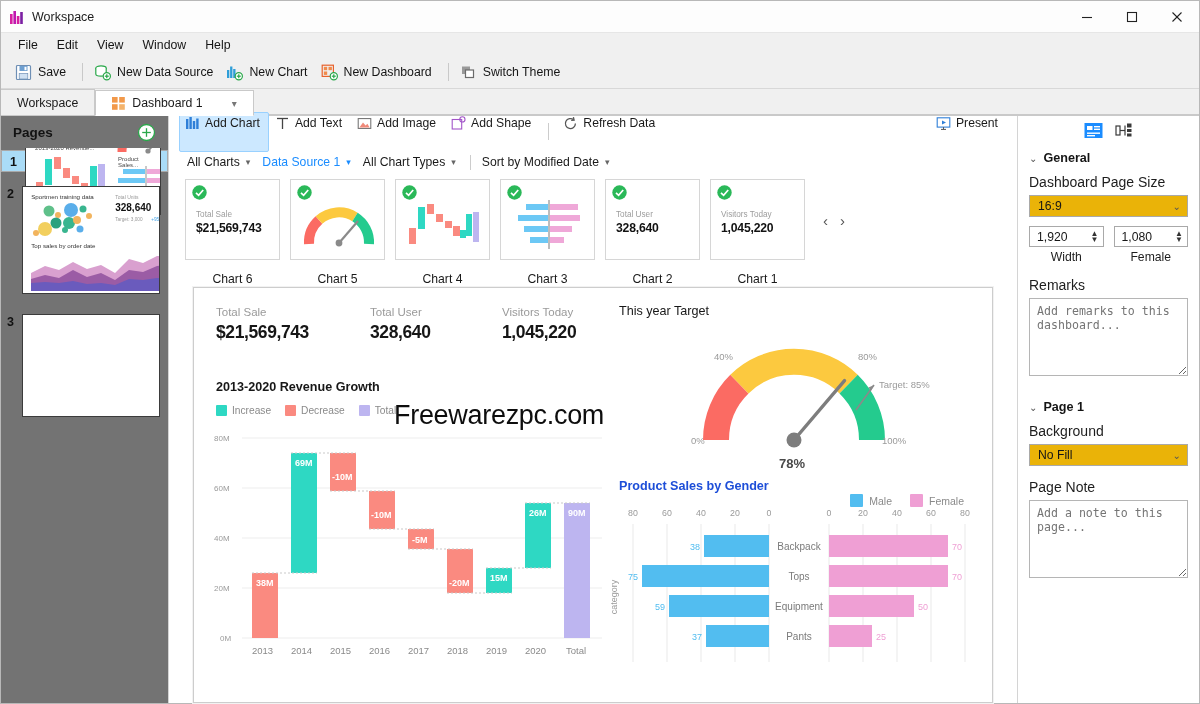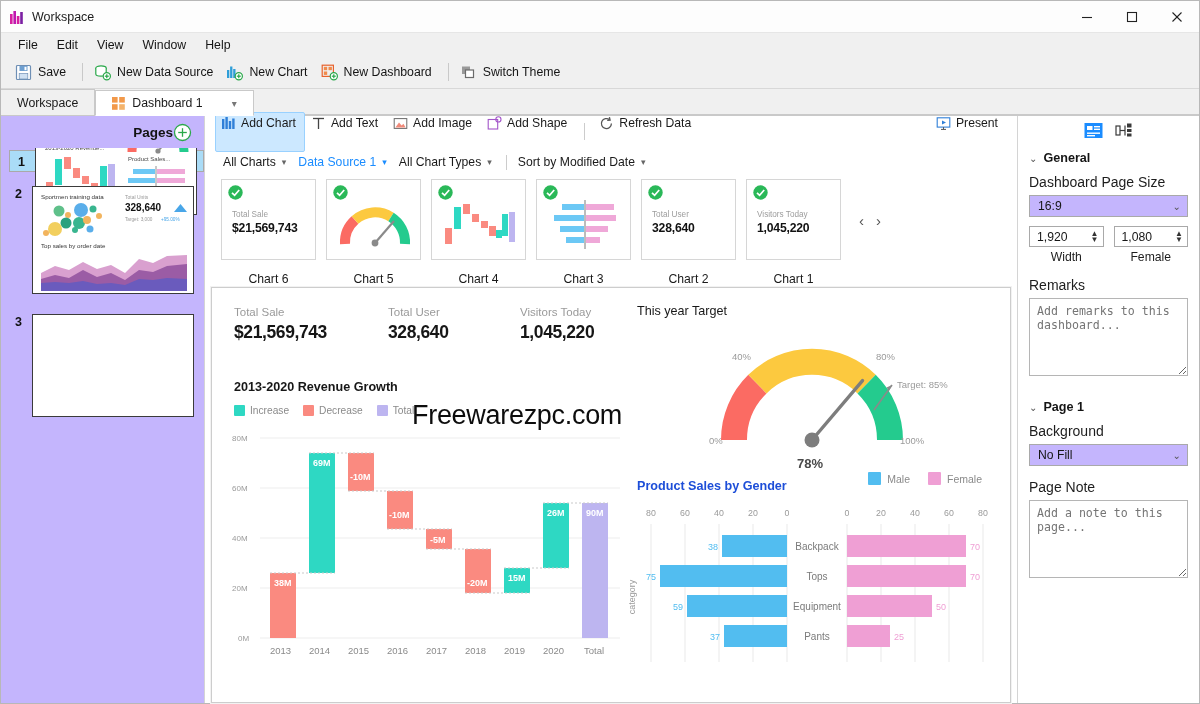--- a/index.html
+++ b/index.html
@@ -37,21 +37,21 @@
          background: #f0f0f0; border: 1px solid #c9c9c9; border-bottom: none; color: #1a1a1a; }
   .tab.active { background: #ffffff; border-bottom: 1px solid #ffffff; position: relative; z-index: 2; margin-bottom: -1px; }
   .tab-ico { width: 13px; height: 13px; display: block; }
   .tab-caret { margin-left: 22px; }
   .tabstrip .filler { flex: 1; height: 26px; border-bottom: 1px solid #c9c9c9; }
 
   
   .body { flex: 1; display: flex; min-height: 0; background: #ffffff; }
 
   
-  .pages { width: 204px; background: #c4b5fd; border-right: 1px solid #d4d4d4; display: flex; flex-direction: column; align-items: flex-end; }
+  .pages { width: 168px; background: #737373; border-right: 1px solid #d4d4d4; display: flex; flex-direction: column; }
   .pages-head { height: 32px; display: flex; align-items: center; justify-content: space-between; padding: 0 12px 0 12px; }
   .pages-title { font-size: 13.5px; font-weight: bold; color: #121212; }
   .plus-ico { width: 19px; height: 19px; display: block; }
   .pages-list { flex: 1; overflow: hidden; padding-top: 2px; }
   .page-row { display: flex; gap: 5px; padding: 6px 8px 6px 6px; align-items: flex-start; }
   .page-row.sel { background: #aadcf7; }
   .page-num { font-size: 12.5px; font-weight: bold; color: #111; width: 12px; text-align: left; padding-top: 1px; }
   .thumb { width: 162px; background: #fff; border: 1px solid #3b3b3b; position: relative; overflow: hidden; }
   .thumb.t1 { height: 108px; }
   .thumb.t2 { height: 108px; }
@@ -104,32 +104,32 @@
 
   .wf-title { position: absolute; left: 22px; top: 92px; font-size: 12.6px; font-weight: bold; color: #171717; }
   .legend { position: absolute; left: 22px; top: 117px; display: flex; gap: 14px; align-items: center; }
   .legend .li { display: flex; align-items: center; gap: 5px; font-size: 10.2px; color: #8a8a8a; }
   .sw { width: 11px; height: 11px; border-radius: 1px; display: block; }
 
   .watermark { position: absolute; left: 200px; top: 112px; font-size: 27px; color: #0d0d0d; letter-spacing: -.3px; }
 
   .gauge-title { position: absolute; left: 425px; top: 16px; font-size: 12.6px; font-weight: normal; color: #171717; }
   .tornado-title { position: absolute; left: 425px; top: 191px; font-size: 12.6px; font-weight: bold; color: #1d4ed8; }
-  .t-legend { position: absolute; right: 28px; top: 184px; display: flex; gap: 18px; align-items: center; }
+  .t-legend { position: absolute; right: 28px; top: 206px; display: flex; gap: 18px; align-items: center; }
   .t-legend .li { display: flex; align-items: center; gap: 6px; font-size: 10.5px; color: #8a8a8a; }
 
   
   .props { width: 182px; background: #fff; border-left: 1px solid #d4d4d4; display: flex; flex-direction: column; }
   .props-tabs { height: 28px; display: flex; align-items: center; justify-content: center; gap: 12px; }
   .pt-ico { width: 19px; height: 17px; display: block; }
   .sect { padding: 0 11px; }
   .sect-head { display: flex; align-items: center; gap: 6px; font-size: 12.6px; font-weight: bold; color: #151515; margin: 7px 0 9px 0; }
   .caret-d { font-size: 10px; color: #555; font-weight: normal; }
   .fld-lbl { font-size: 14px; color: #1d1d1d; margin-bottom: 5px; }
-  .sel { height: 22px; background: #c4b5fd; border: 1px solid #a9a9a9; display: flex; align-items: center; justify-content: space-between; padding: 0 6px 0 8px; font-size: 12.2px; color: #161616; }
+  .sel { height: 22px; background: #eab308; border: 1px solid #a9a9a9; display: flex; align-items: center; justify-content: space-between; padding: 0 6px 0 8px; font-size: 12.2px; color: #161616; }
   .spins { display: flex; gap: 10px; margin-top: 9px; }
   .spin-col { flex: 1; }
   .spin { height: 21px; background: #fff; border: 1px solid #a9a9a9; display: flex; align-items: center; justify-content: space-between; padding: 0 4px 0 7px; font-size: 12.2px; color: #161616; }
   .spin-lbl { text-align: center; font-size: 12.2px; color: #1d1d1d; margin-top: 3px; }
   .spin-arrows { display: flex; flex-direction: column; line-height: 6px; font-size: 8px; color: #333; }
   .ta { width: 100%; height: 78px; border: 1px solid #b5b5b5; background: #fff; padding: 5px 7px; font-size: 11.6px; color: #b0b0b0; }
   .gap { height: 13px; }
 </style>
 </head>
 <body>

